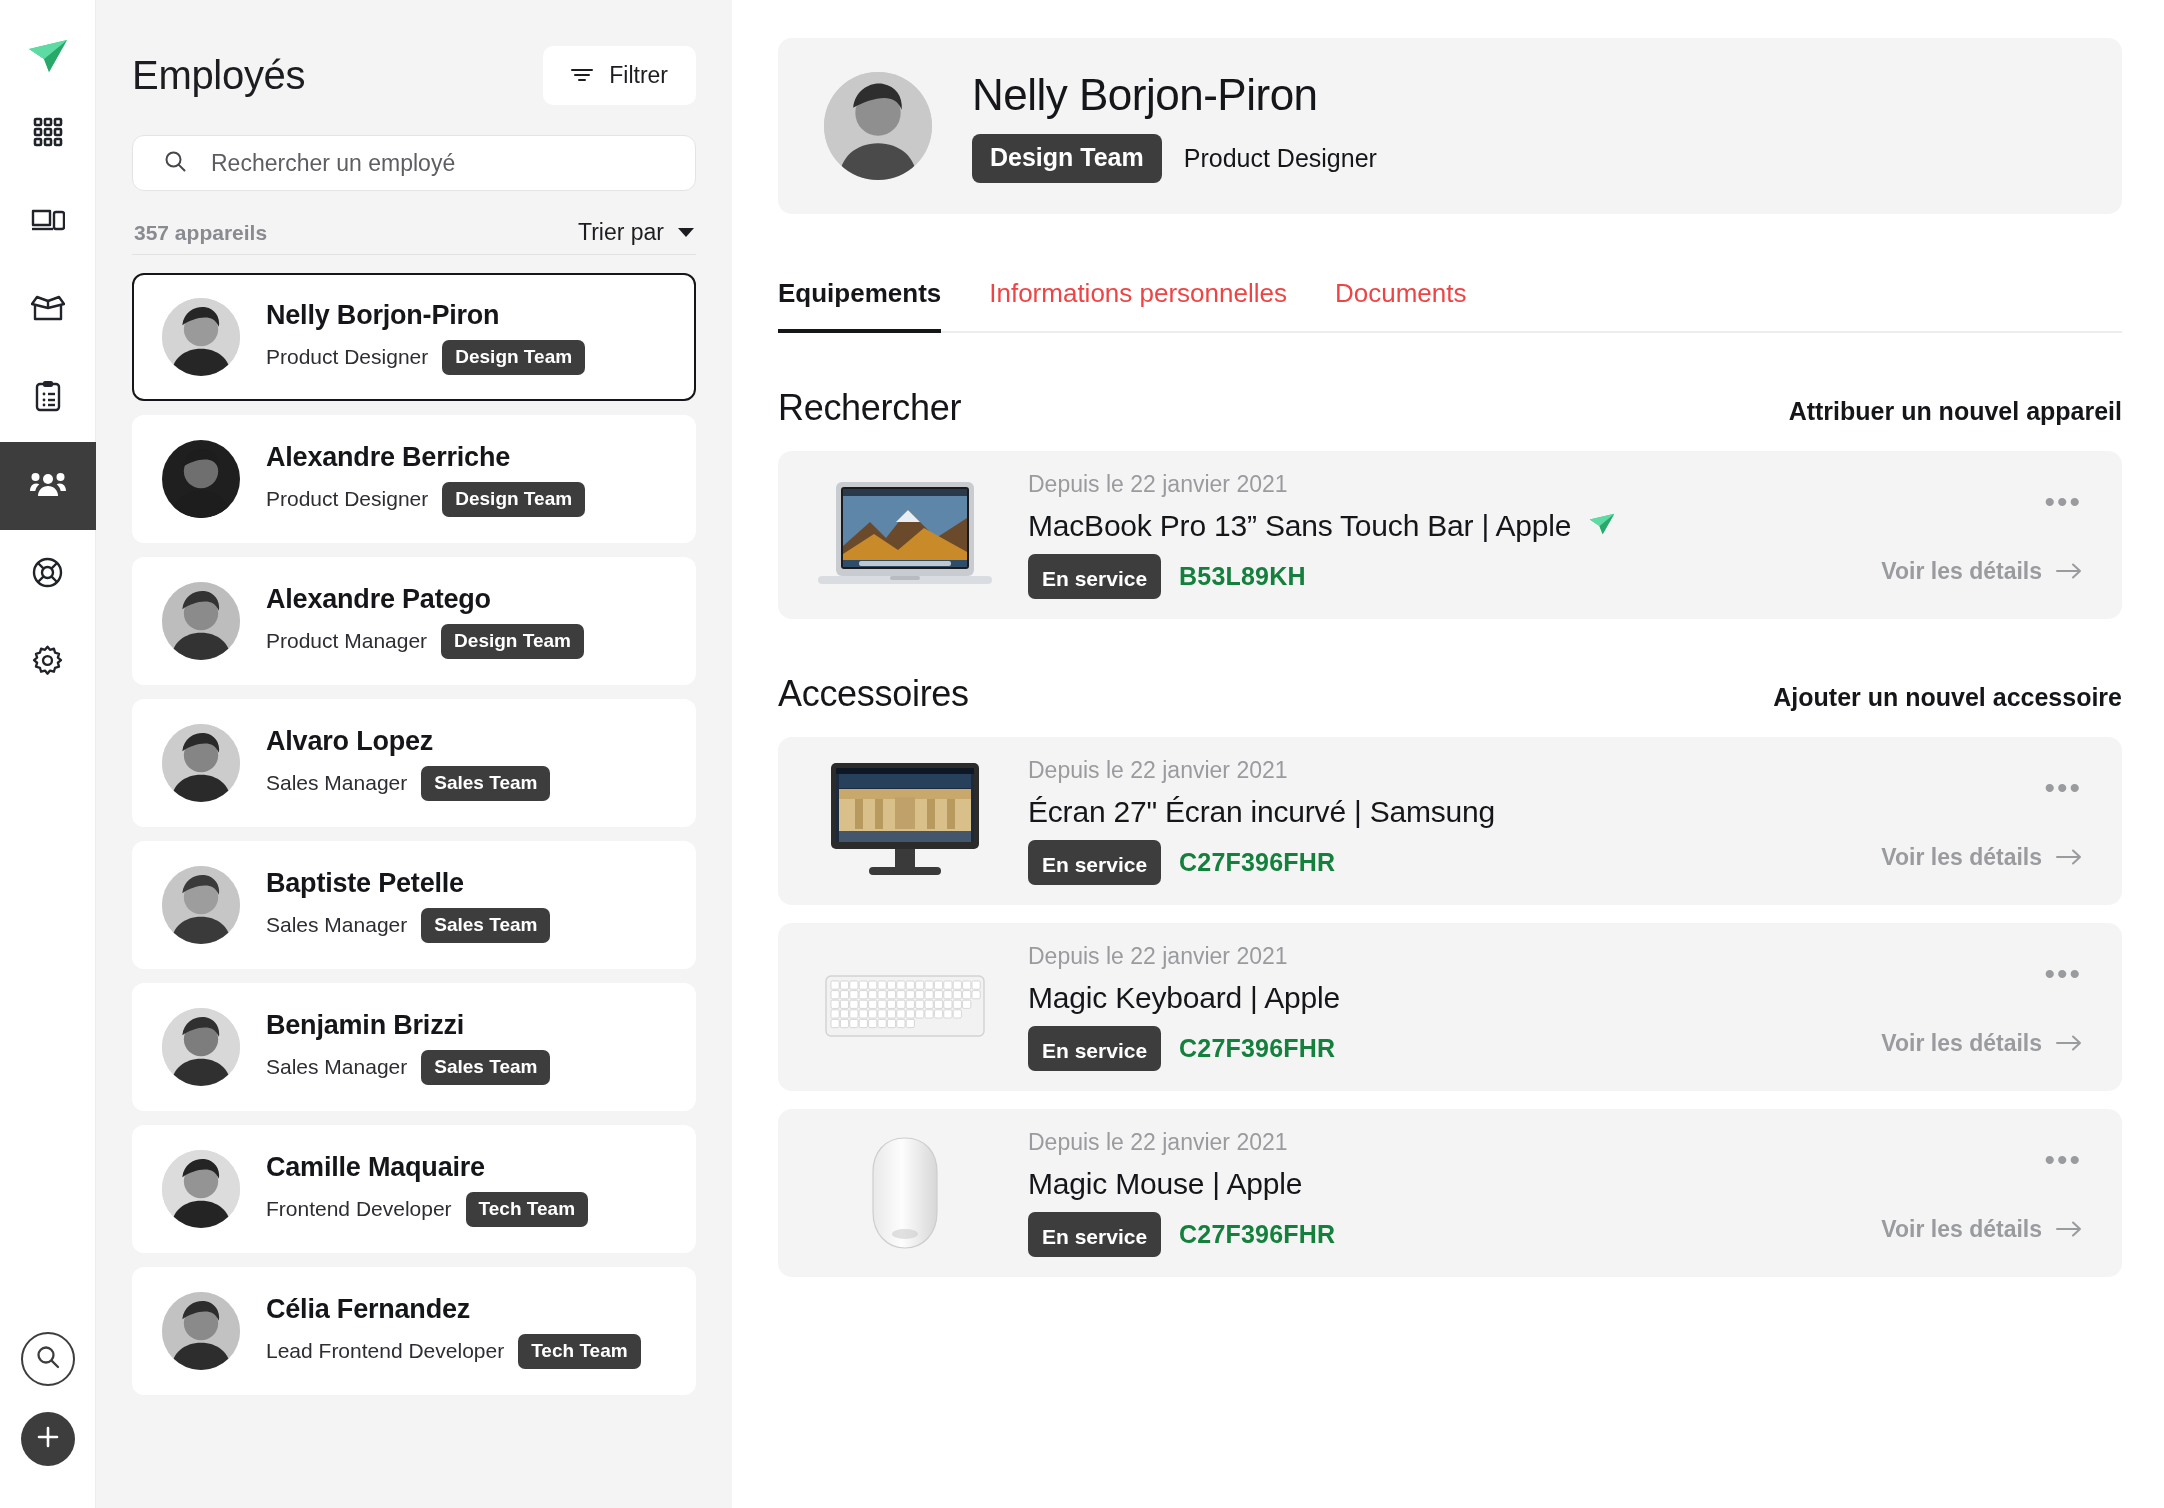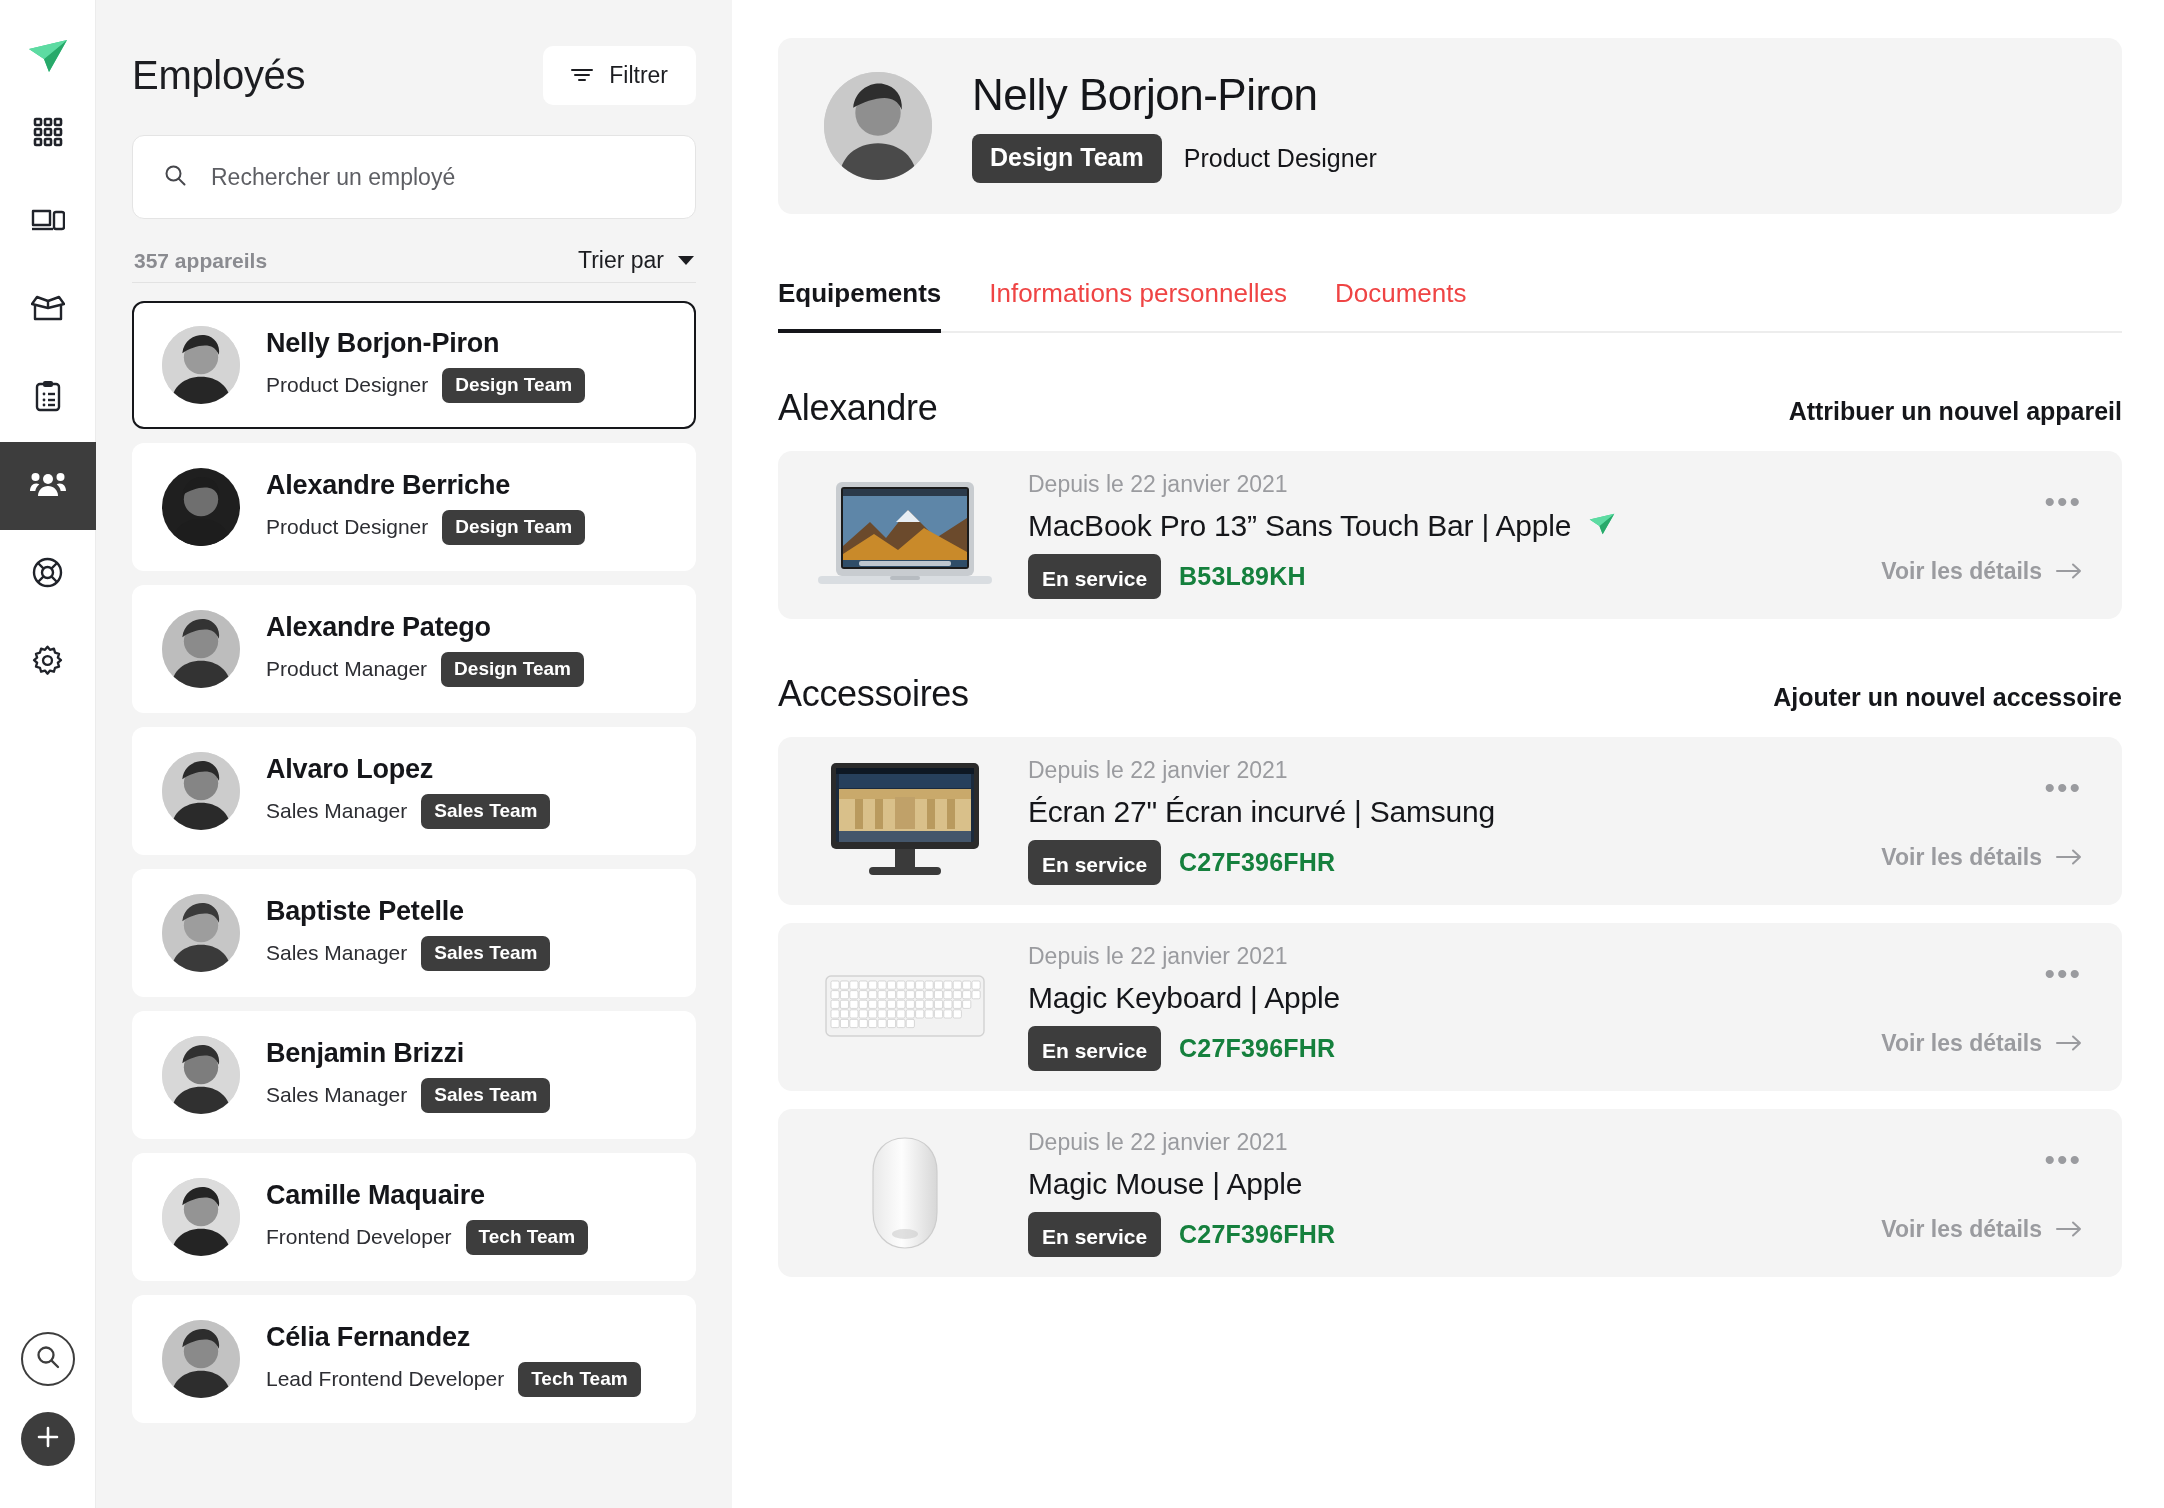--- a/index.html
+++ b/index.html
@@ -60,21 +60,21 @@
     display: flex; align-items: center; gap: 16px;
     background: #ffffff; border: none; border-radius: 10px;
     padding: 16px 28px; font-size: 23px; color: #1c1d21; cursor: pointer;
     font-family: inherit;
   }
   .search-wrap {
     margin-top: 30px;
     background: #ffffff;
     border: 1px solid #e4e4e4;
     border-radius: 12px;
-    height: 84px;
+    height: 56px;
     display: flex; align-items: center;
     padding: 0 30px; gap: 24px;
   }
   .search-input {
     border: none; outline: none; background: transparent;
     font-size: 23px; color: #46474c; width: 100%;
     font-family: inherit;
   }
   .search-input::placeholder { color: #5d5e63; }
   .meta-row {
@@ -497,21 +497,21 @@
     </section>
 
     <nav class="tabs" id="tabs">
         <div class="tab active">Equipements</div>
         <div class="tab">Informations personnelles</div>
         <div class="tab">Documents</div>
       </nav>
 
     <div id="sections">
         <div class="sec-head">
-          <h2 class="sec-title">Alexandre</h2>
+          <h2 class="sec-title">Rechercher</h2>
           <span class="sec-action">Attribuer un nouvel appareil</span>
         </div>
         <div class="asset-card">
           <div class="asset-thumb">
             <svg width="186" height="118" viewBox="0 0 186 118">
               <rect x="24" y="6" width="138" height="94" rx="6" fill="#c8ccd0"></rect>
               <rect x="29" y="11" width="128" height="82" rx="3" fill="#1b1b1b"></rect>
               <rect x="31" y="13" width="124" height="7" fill="#2b3a4a"></rect>
               <rect x="31" y="20" width="124" height="71" fill="#5e86a8"></rect>
               <path d="M31 70 L58 46 L74 62 L96 34 L124 62 L155 42 L155 91 L31 91 Z" fill="#6b4a2c"></path>

